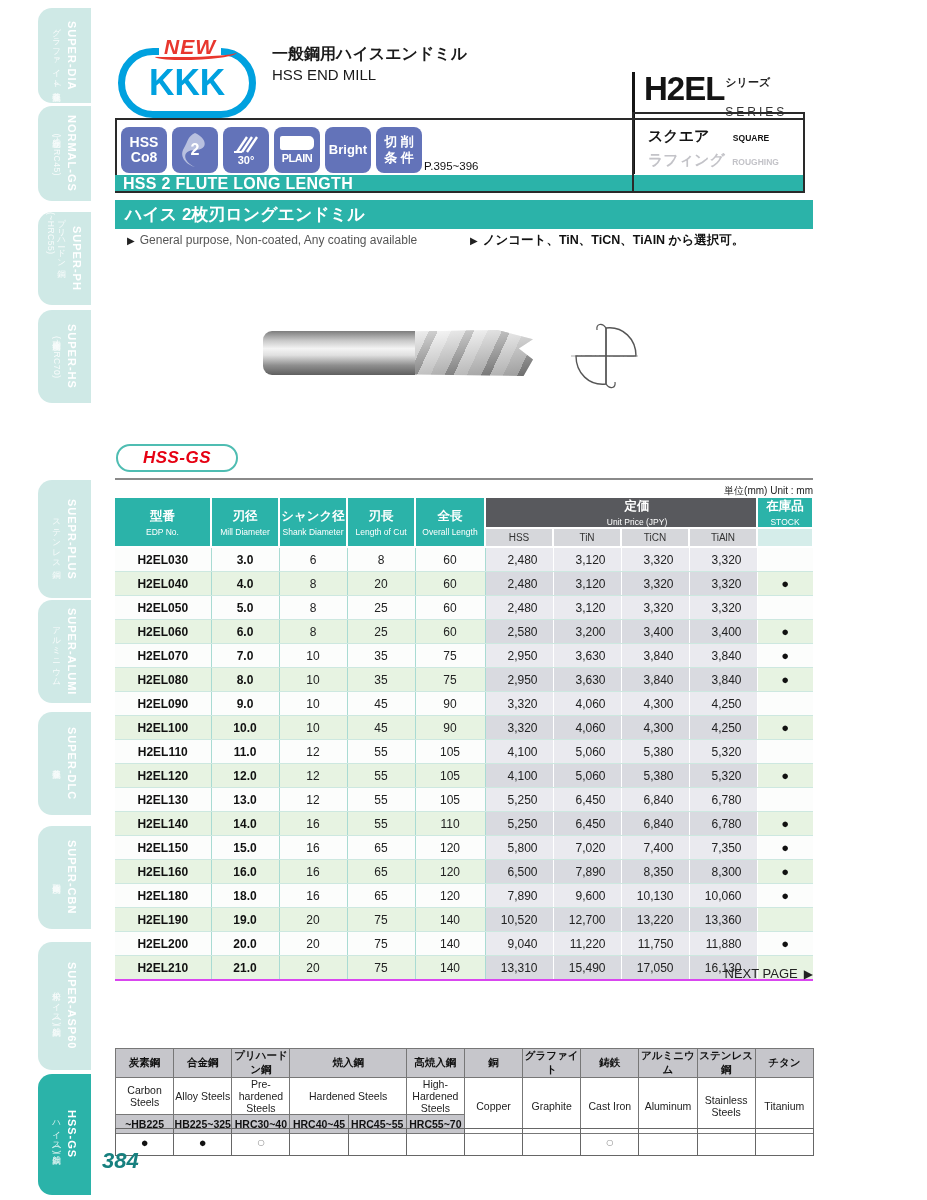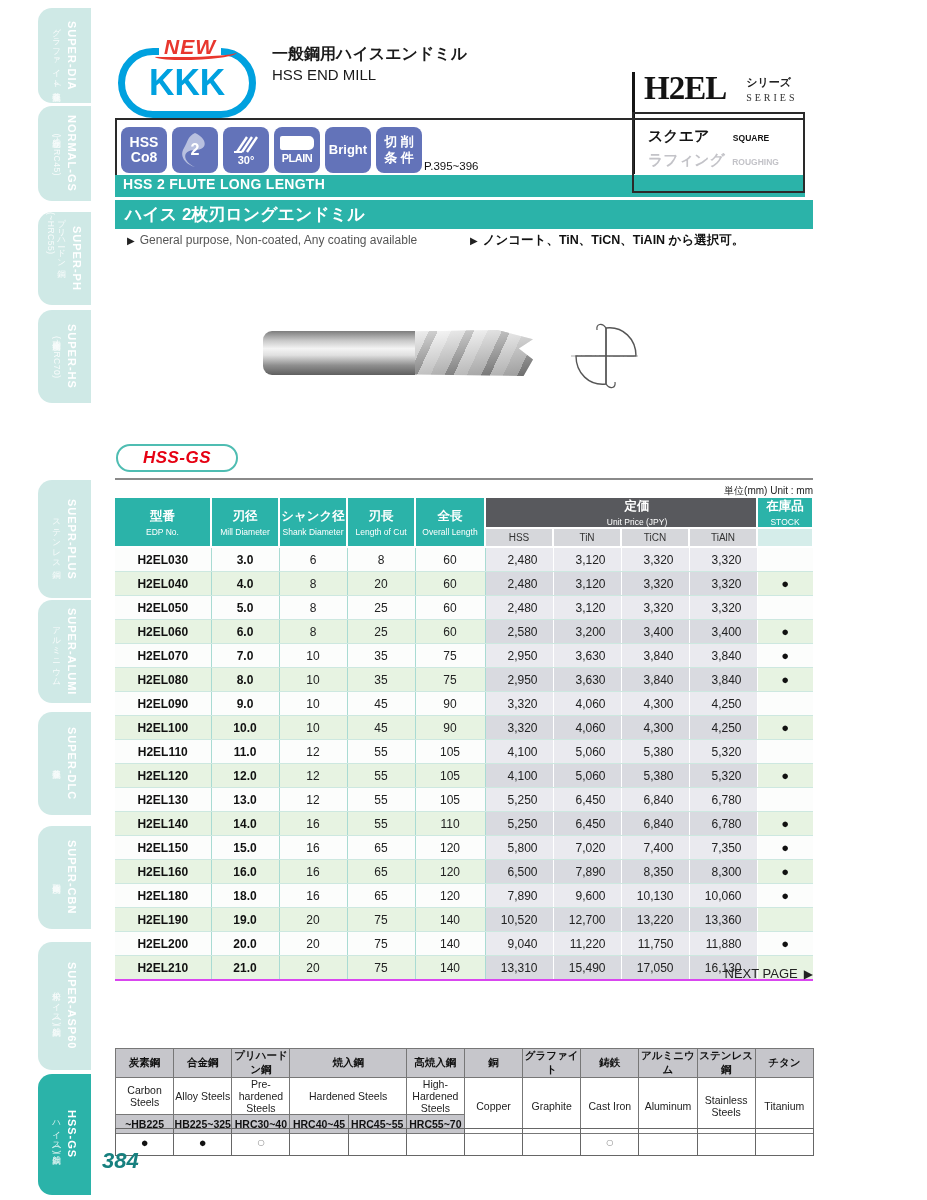--- a/index.html
+++ b/index.html
@@ -21,30 +21,30 @@
   .logo .new{position:absolute;top:-20px;left:34px;color:#e8372e;font-weight:900;font-style:italic;
     font-size:21px;letter-spacing:1px;background:#fff;padding:0 5px;}
   .logo .new::after{content:"";position:absolute;left:-4px;right:-16px;bottom:-1px;height:8px;
     border-bottom:3px solid #e8372e;border-radius:0 0 70% 30%;}
 
   .titles{position:absolute;left:272px;top:44px;line-height:1.25;}
   .titles .t-ja{font-size:16px;font-weight:bold;color:#1a1a1a;}
   .titles .t-en{font-size:15px;color:#1a1a1a;margin-top:2px;}
   .titles .t-big{font-size:23px;font-weight:900;color:#1a1a1a;margin-top:2px;}
 
-  .series{position:absolute;left:644px;top:72px;display:flex;align-items:flex-start;gap:20px;font-family:Liberation Serif, serif;}
+  .series{position:absolute;left:644px;top:72px;display:flex;align-items:flex-start;gap:1px;}
   .series .code{font-size:33px;font-weight:900;color:#141414;letter-spacing:-1px;line-height:1;}
   .series .sub{display:flex;flex-direction:column;margin-top:3px;}
   .series .sub .ja{font-size:11px;font-weight:bold;color:#222;}
-  .series .sub .en{font-size:10px;letter-spacing:3px;color:#333;margin-top:2px;}
+  .series .sub .en{font-size:12px;letter-spacing:3px;color:#333;margin-top:15px;}
   .vrule{position:absolute;left:632px;top:72px;width:3px;height:102px;background:#141414;}
 
   .head-box{position:absolute;left:115px;top:118px;width:690px;height:75px;border:2px solid #2a2a2a;box-sizing:border-box;}
-  .banner-top{position:absolute;left:115px;top:175px;width:690px;height:22px;background:#2bb3a9;
-    color:#fff;font-size:14px;font-weight:bold;line-height:18px;padding-left:8px;box-sizing:border-box;letter-spacing:.3px;}
+  .banner-top{position:absolute;left:115px;top:175px;width:690px;height:16px;background:#2bb3a9;
+    color:#fff;font-size:16px;font-weight:bold;line-height:18px;padding-left:8px;box-sizing:border-box;letter-spacing:.3px;}
   .type-box{position:absolute;left:632px;top:112px;width:173px;height:81px;border:2px solid #2a2a2a;
     box-sizing:border-box;background:transparent;padding:10px 0 0 14px;}
   .type-box .row{line-height:1.5;}
   .type-box .jp1{font-size:15px;font-weight:900;color:#141414;}
   .type-box .en1{font-size:8.5px;font-weight:bold;color:#141414;margin-left:19px;}
   .type-box .jp2{font-size:15px;font-weight:900;color:#c3c3c8;}
   .type-box .en2{font-size:8.5px;font-weight:bold;color:#c3c3c8;margin-left:3px;}
 
   .icons{position:absolute;left:121px;top:127px;display:flex;gap:5px;}
   .tile{width:46px;height:46px;border-radius:8px;background:#6373b9;color:#fff;display:flex;

